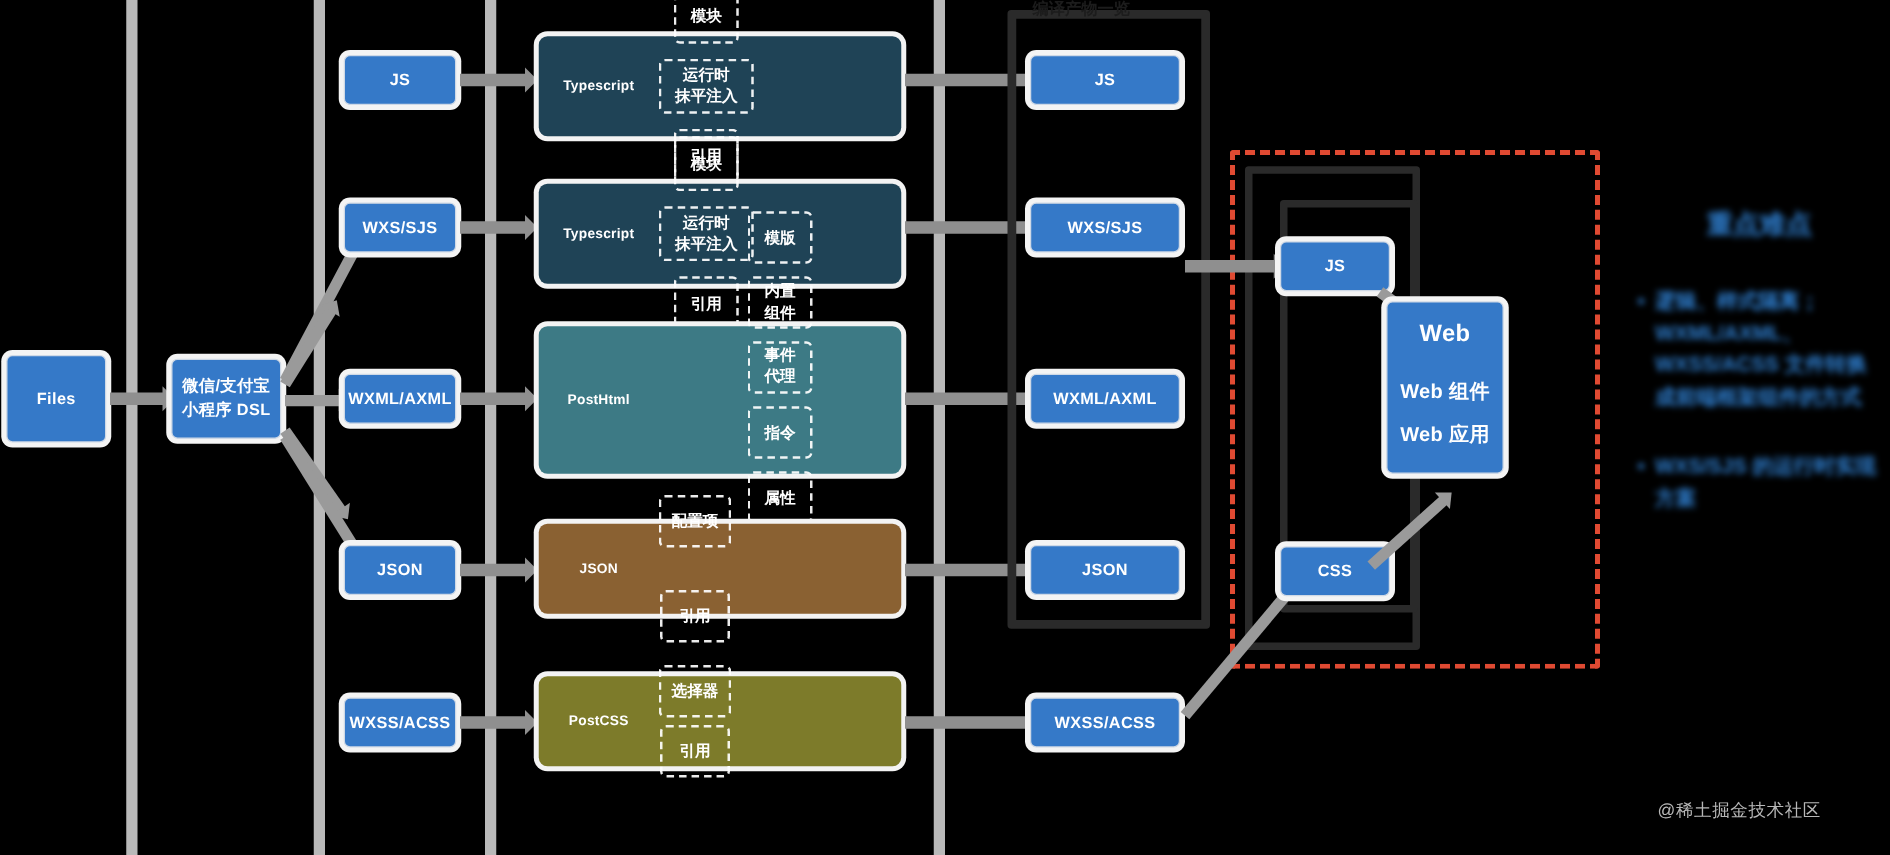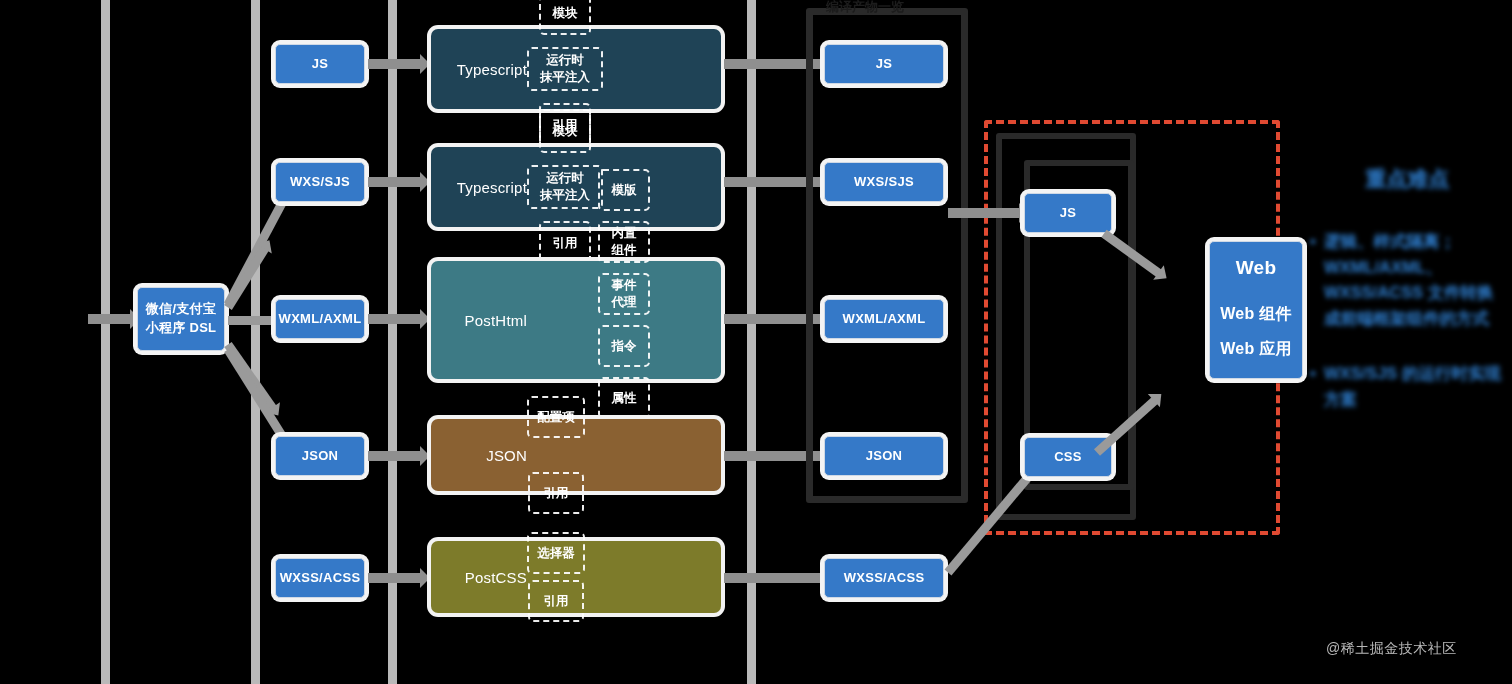--- a/index.html
+++ b/index.html
@@ -50,22 +50,22 @@
 
   
   .panel {
     position: absolute;
     border-radius: 7px;
     display: flex; align-items: center;
     box-shadow: 0 0 0 4px #f3f3f3;
     color: #fff;
   }
   .panel .pname {
-    font-size: 15px; font-weight: normal; color:#fff;
-    width: 96px; text-align: right; flex: none;
+    font-size: 11px; font-weight: bold; color:#fff;
+    width: 96px; text-align: center; flex: none;
     letter-spacing: .2px;
   }
   .panel .chips { display: flex; gap: 12px; flex-wrap: wrap; align-items: center; flex-direction: column; }
   .panel.two-row .chips { width: 250px; }
   .chip {
     border: 2px dashed rgba(255,255,255,.92);
     border-radius: 5px;
     color: #fff; font-size: 12.5px; font-weight: bold;
     display: flex; align-items: center; justify-content: center;
     text-align: center; line-height: 1.35;
@@ -113,20 +113,23 @@
 </head>
 <body>
 
 <div id="stage">
 
   <div class="vrail" style="left:101px;top:0;height:684px;"></div>
   <div class="vrail" style="left:251px;top:0;height:684px;"></div>
   <div class="vrail" style="left:388px;top:0;height:684px;"></div>
   <div class="vrail" style="left:747px;top:0;height:684px;"></div>
 
+  <div class="node" style="left:5px;top:284px;width:80px;height:70px;">
+    <span>Files</span>
+  </div>
   <div class="harrow" style="left:88px;top:314px;width:43px;"></div>
 
   <div class="node" style="left:137px;top:287px;width:88px;height:64px;">
     <span>微信/支付宝</span>
     <span>小程序 DSL</span>
   </div>
 
   <div class="diag arrow" style="left:228px;top:300px;width:120px;transform:rotate(-62deg);"></div>
   <div class="diag arrow" style="left:228px;top:303px;width:70px;transform:rotate(-58deg);"></div>
   <div class="diag arrow" style="left:228px;top:316px;width:44px;transform:rotate(0deg);"></div>
@@ -174,21 +177,21 @@
       <div class="chip" style="width:52px;height:44px;">引用</div>
     </div>
   </div>
 
   <div class="panel two-row" style="left:431px;top:261px;width:290px;height:118px;background:#3d7a85;">
     <div class="pname">PostHtml</div>
     <div class="chips" style="gap:10px;">
       <div class="chip" style="width:52px;height:42px;">模版</div>
       <div class="chip" style="width:52px;height:42px;white-space:pre-line;">内置
 组件</div>
-      <div class="chip" style="width:52px;height:42px;white-space:pre-line;">事件
+      <div class="chip" style="width:52px;height:42px;white-space:pre-line;font-family:Liberation Mono, monospace;">事件
 代理</div>
       <div class="chip" style="width:52px;height:42px;">指令</div>
       <div class="chip" style="width:52px;height:42px;">属性</div>
       <div class="chip" style="width:52px;height:42px;white-space:pre-line;font-family:Liberation Serif, serif;">特殊
 语法</div>
     </div>
   </div>
 
   <div class="panel" style="left:431px;top:419px;width:290px;height:72px;background:#8a6132;">
     <div class="pname">JSON</div>
@@ -242,21 +245,21 @@
   <div class="node" style="left:1024px;top:193px;width:88px;height:40px;">
     <span>JS</span>
   </div>
   <div class="node" style="left:1024px;top:437px;width:88px;height:40px;">
     <span>CSS</span>
   </div>
 
   <div class="diag arrow" style="left:1104px;top:229px;width:68px;transform:rotate(36deg);"></div>
   <div class="diag arrow" style="left:1097px;top:448px;width:78px;transform:rotate(-42deg);"></div>
 
-  <div class="node big" style="left:1209px;top:241px;width:94px;height:138px;">
+  <div class="node big" style="left:1109px;top:241px;width:94px;height:138px;">
     <span class="big-title">Web</span>
     <span class="sub">Web 组件</span>
     <span class="sub">Web 应用</span>
   </div>
 
   <div class="note-wrap" style="left:1310px;top:165px;width:195px;">
     <div class="note-title">重点难点</div>
     <ul class="note-list">
       <li>逻辑、样式隔离；WXML/AXML、WXSS/ACSS 文件转换成前端框架组件的方式</li>
       <li>WXS/SJS 的运行时实现方案</li>

